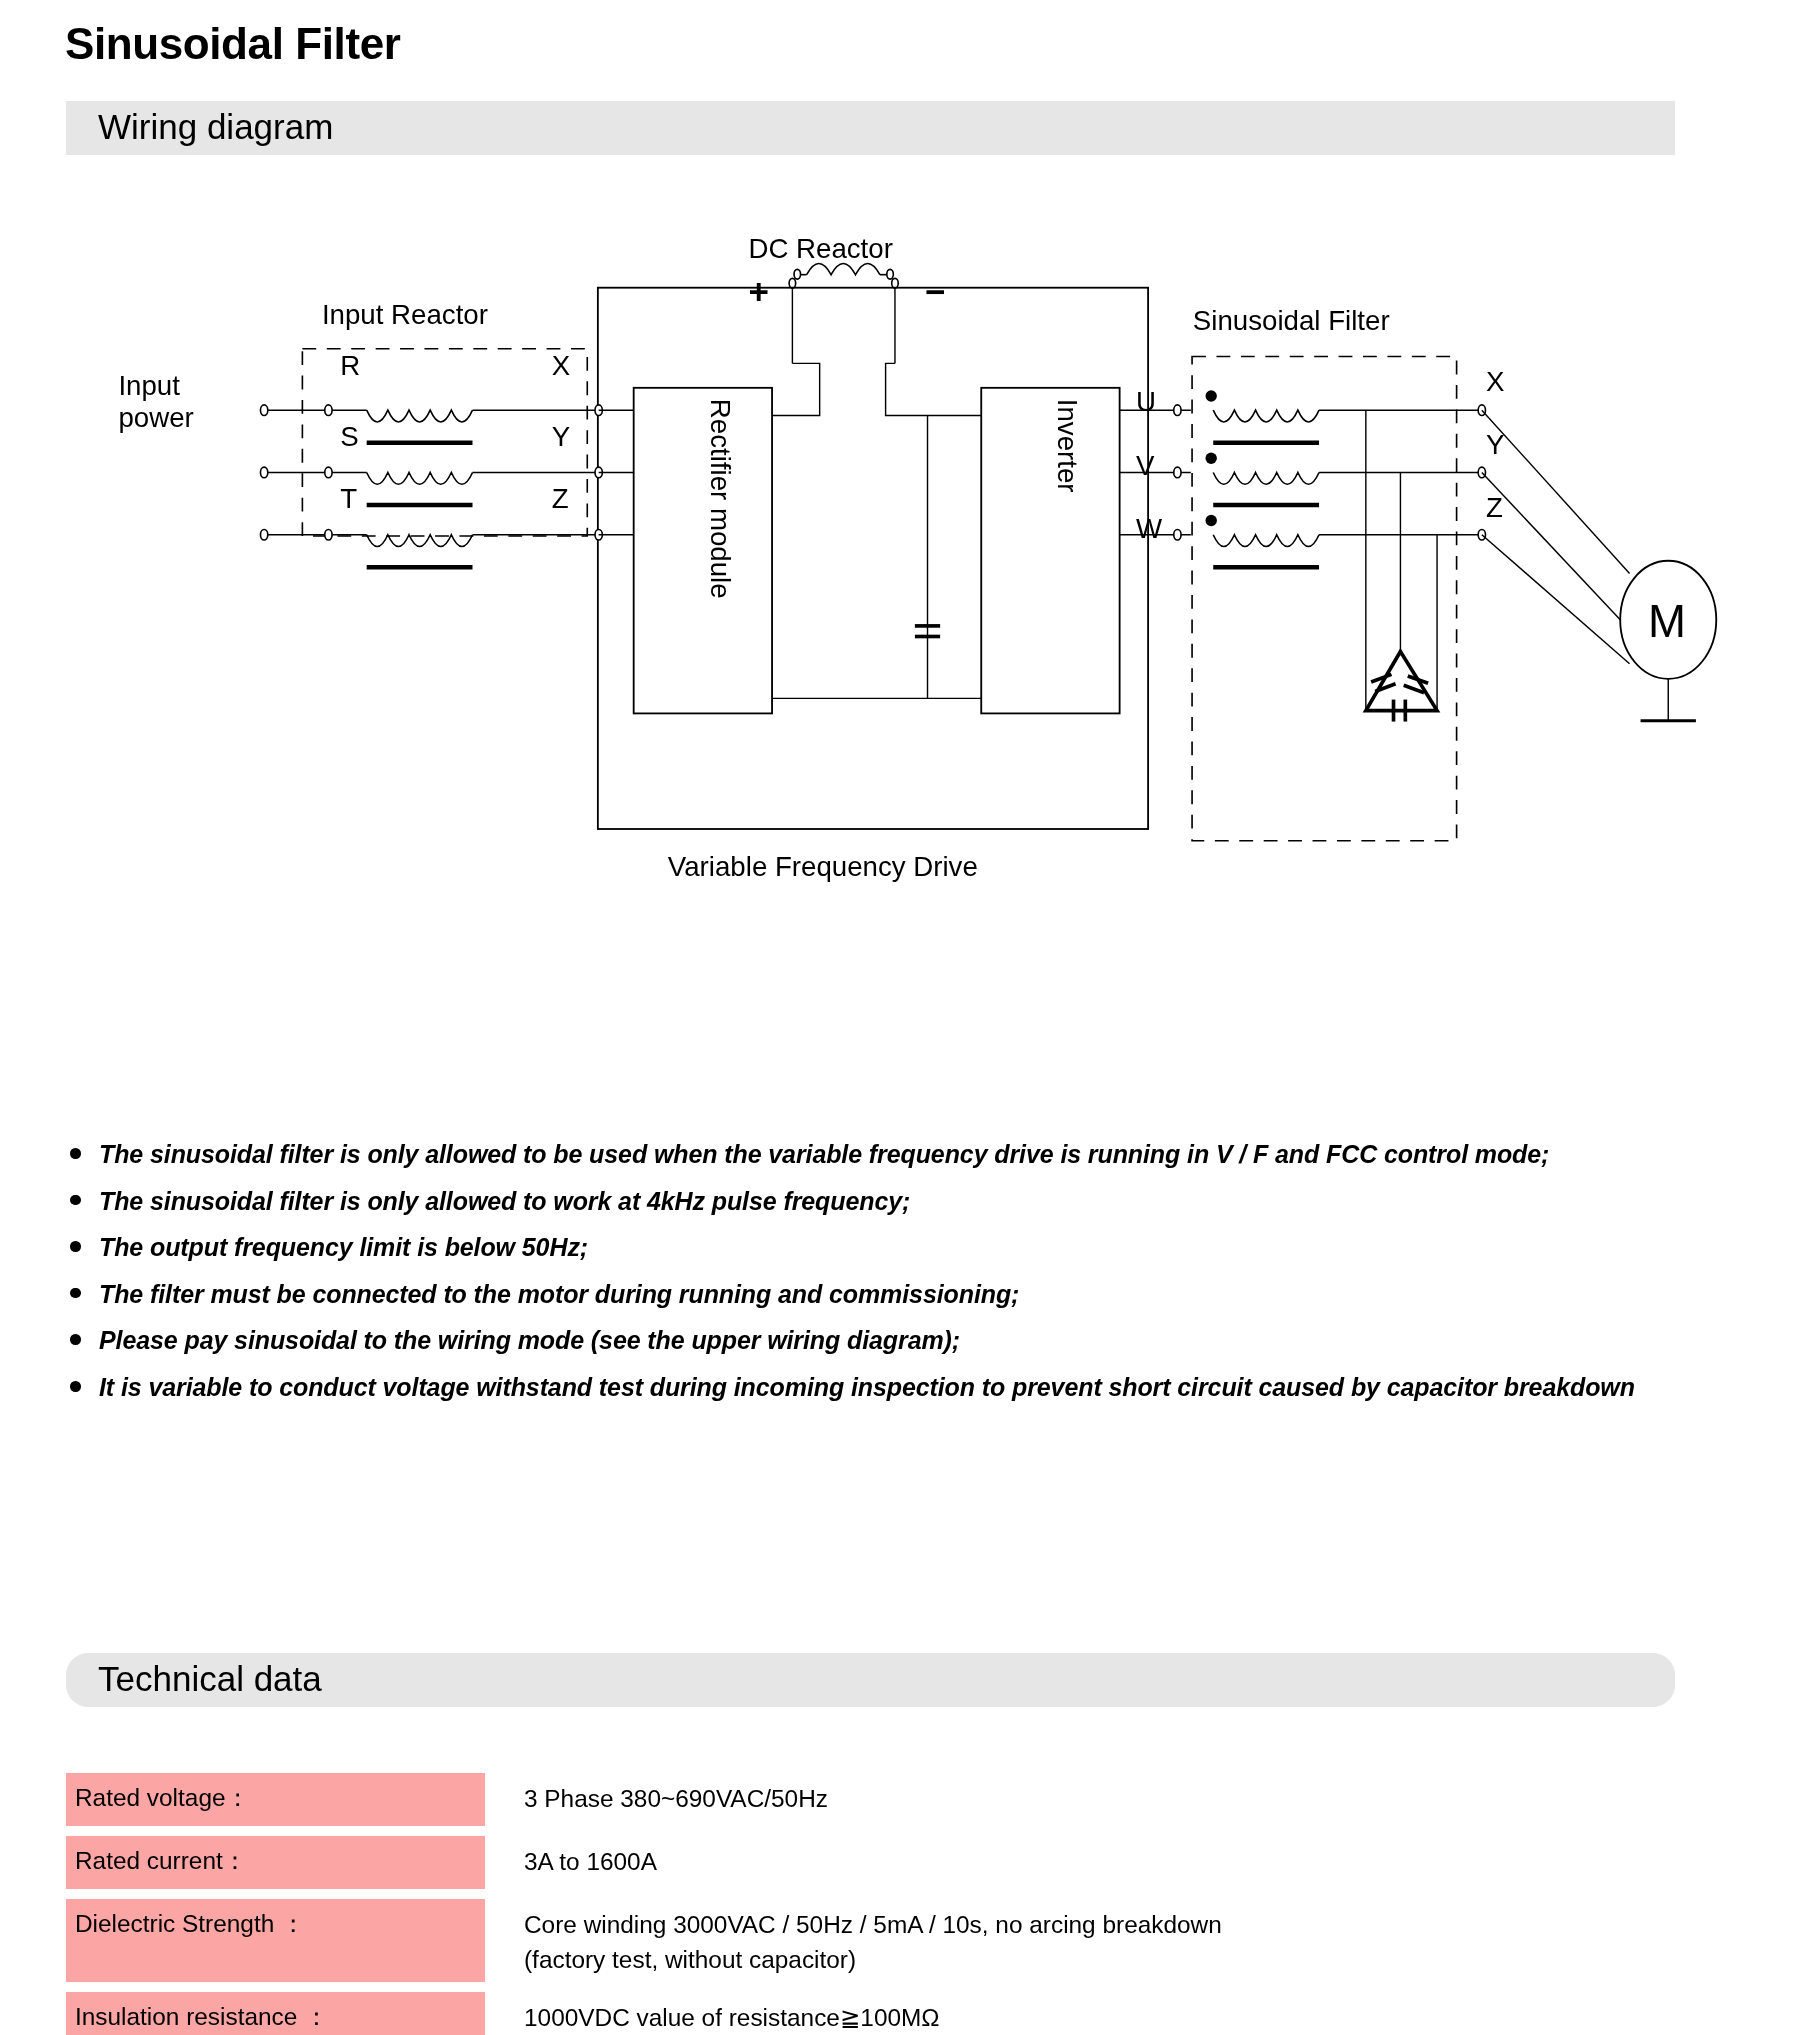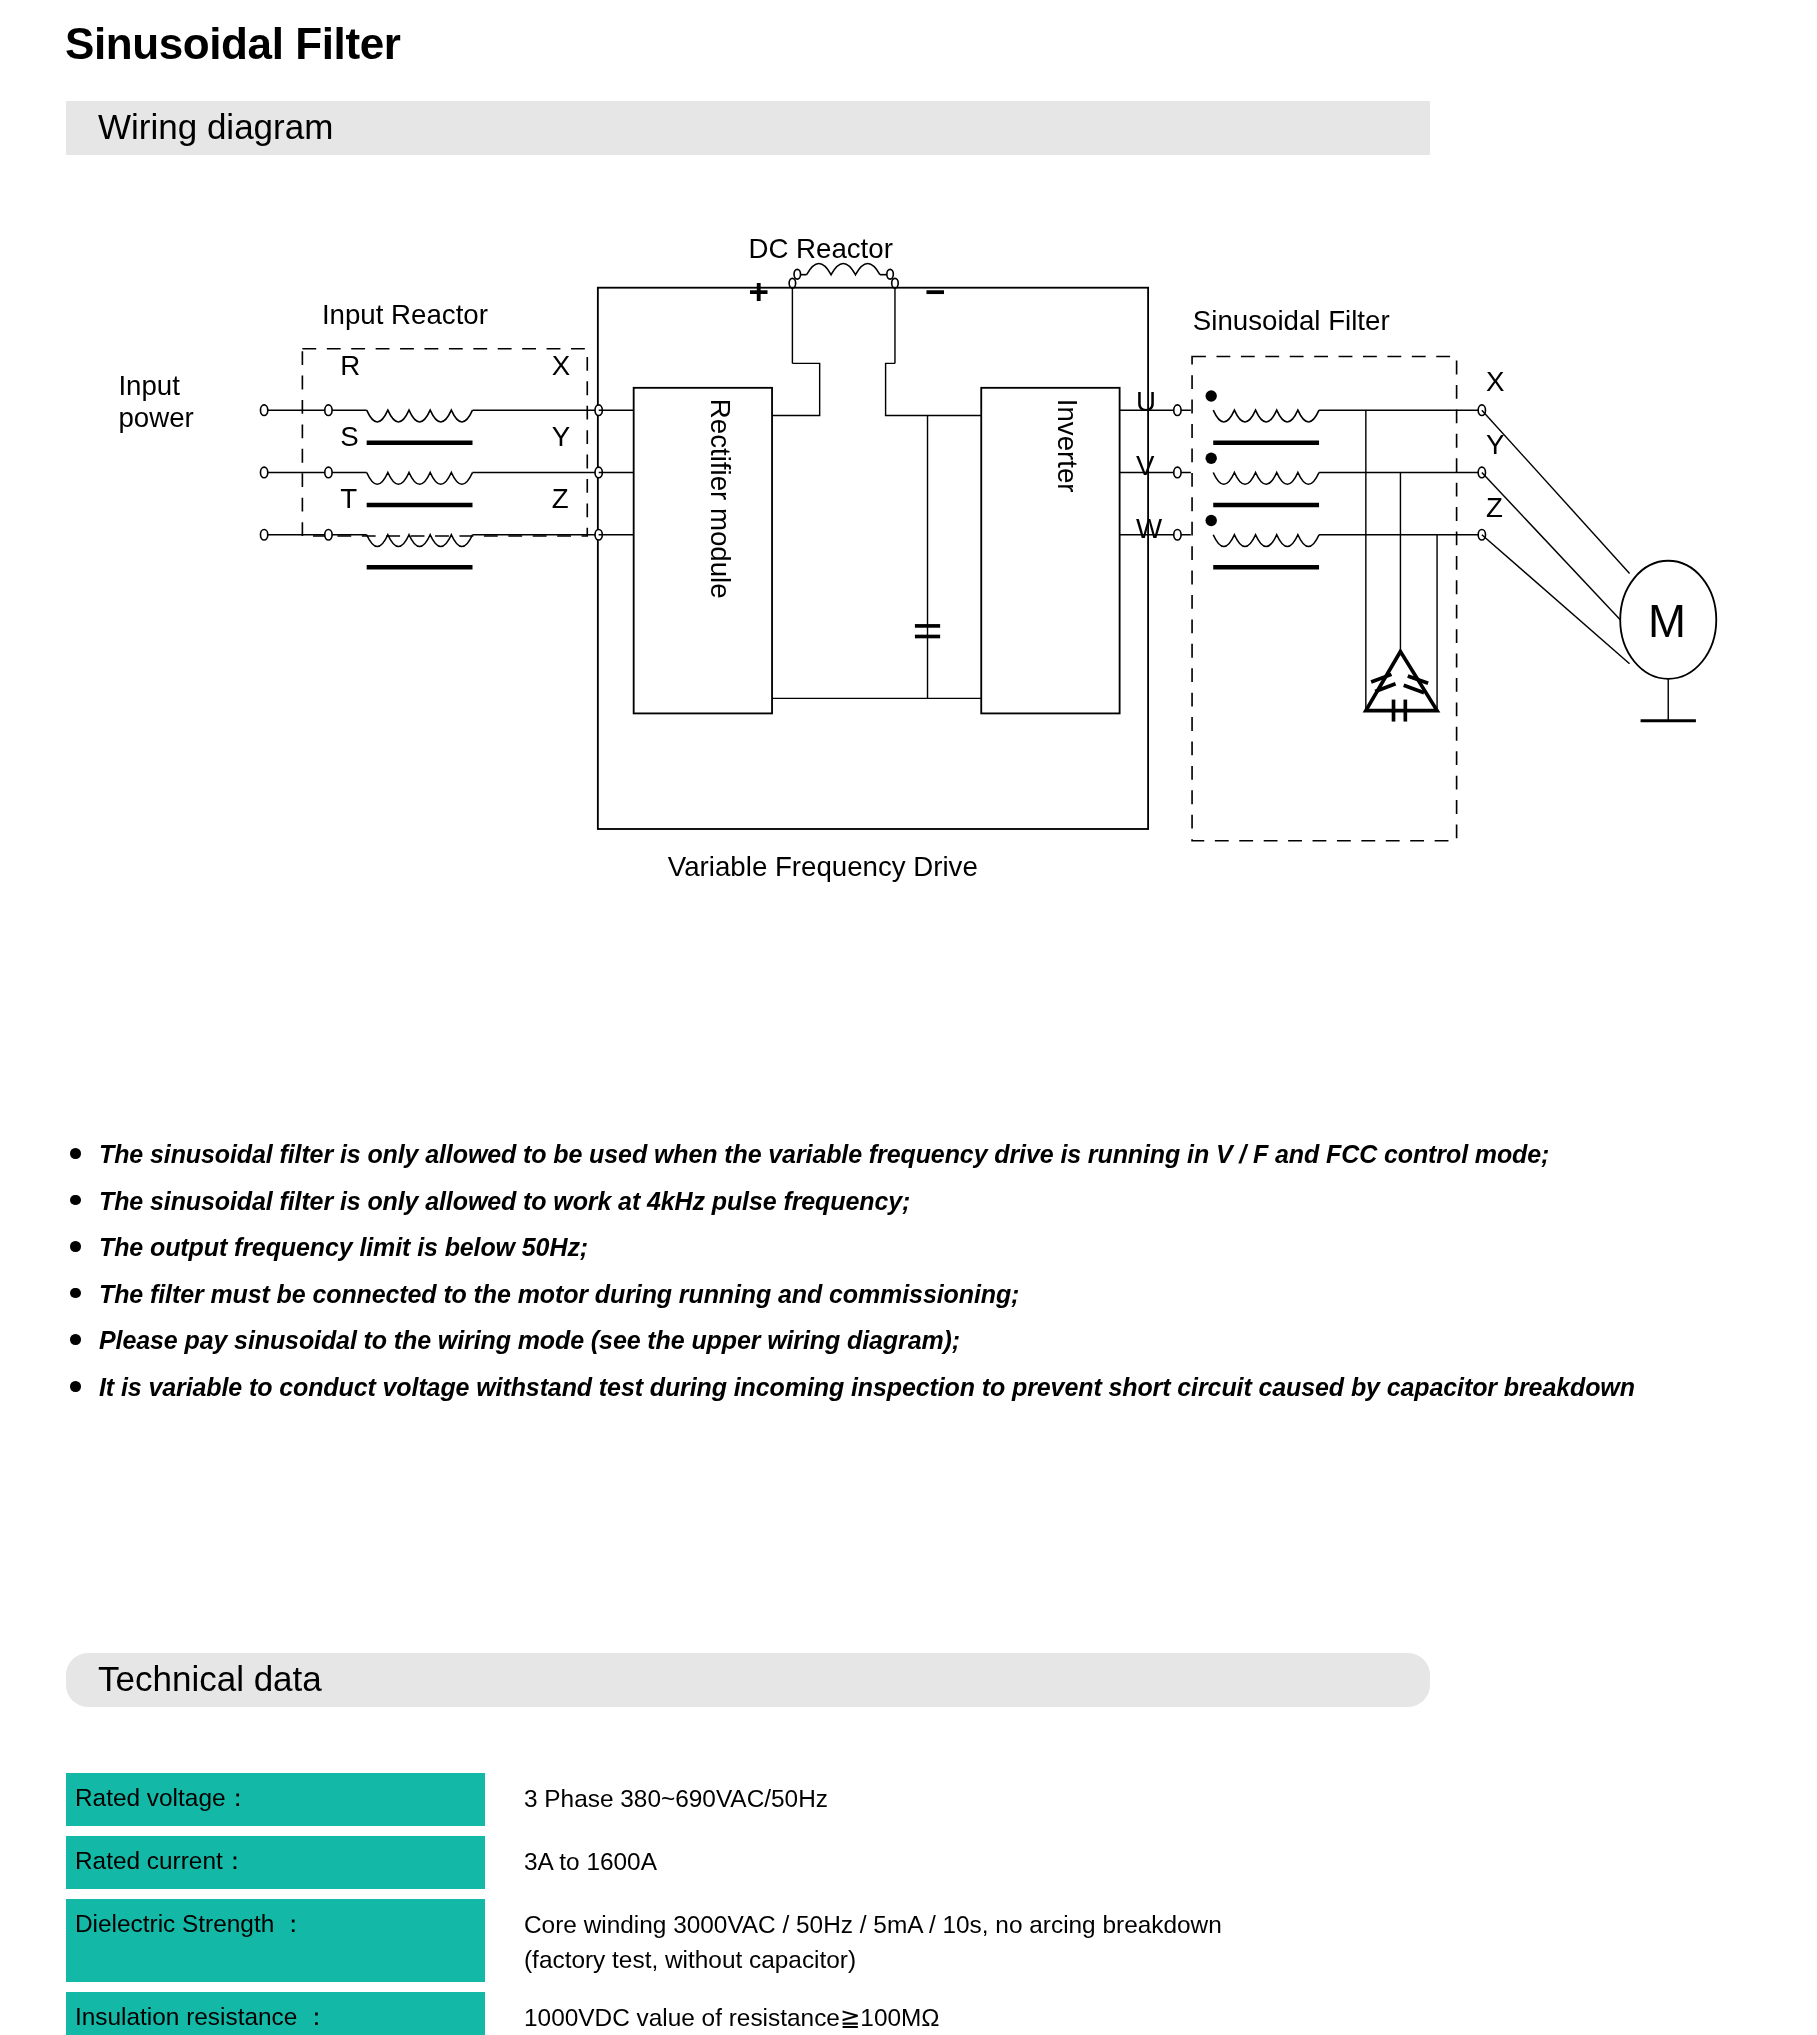--- a/index.html
+++ b/index.html
@@ -29,21 +29,21 @@
     font-weight: bold;
     letter-spacing: -0.4px;
     line-height: 1.1;
     white-space: nowrap;
   }
 
   
   .section-bar {
     position: absolute;
     left: 66px;
-    width: 1364px;
+    width: 1609px;
     background: #e6e6e6;
     box-sizing: border-box;
   }
   .section-bar .section-label {
     position: absolute;
     left: 32px;
     top: 50%;
     transform: translateY(-52%);
     font-size: 35px;
     font-weight: normal;
@@ -96,21 +96,21 @@
     width: 1653px;
   }
   .tech-row {
     position: relative;
     display: flex;
     align-items: stretch;
     margin-bottom: 10.6px;
   }
   .tech-label {
     flex: 0 0 419px;
-    background: #14b8a6;
+    background: #fca5a5;
     font-size: 24.4px;
     line-height: 1.35;
     padding: 9px 7.3px 10.6px 9px;
     box-sizing: border-box;
     white-space: nowrap;
   }
   .tech-value {
     flex: 1 1 auto;
     font-size: 24.4px;
     line-height: 1.42;

